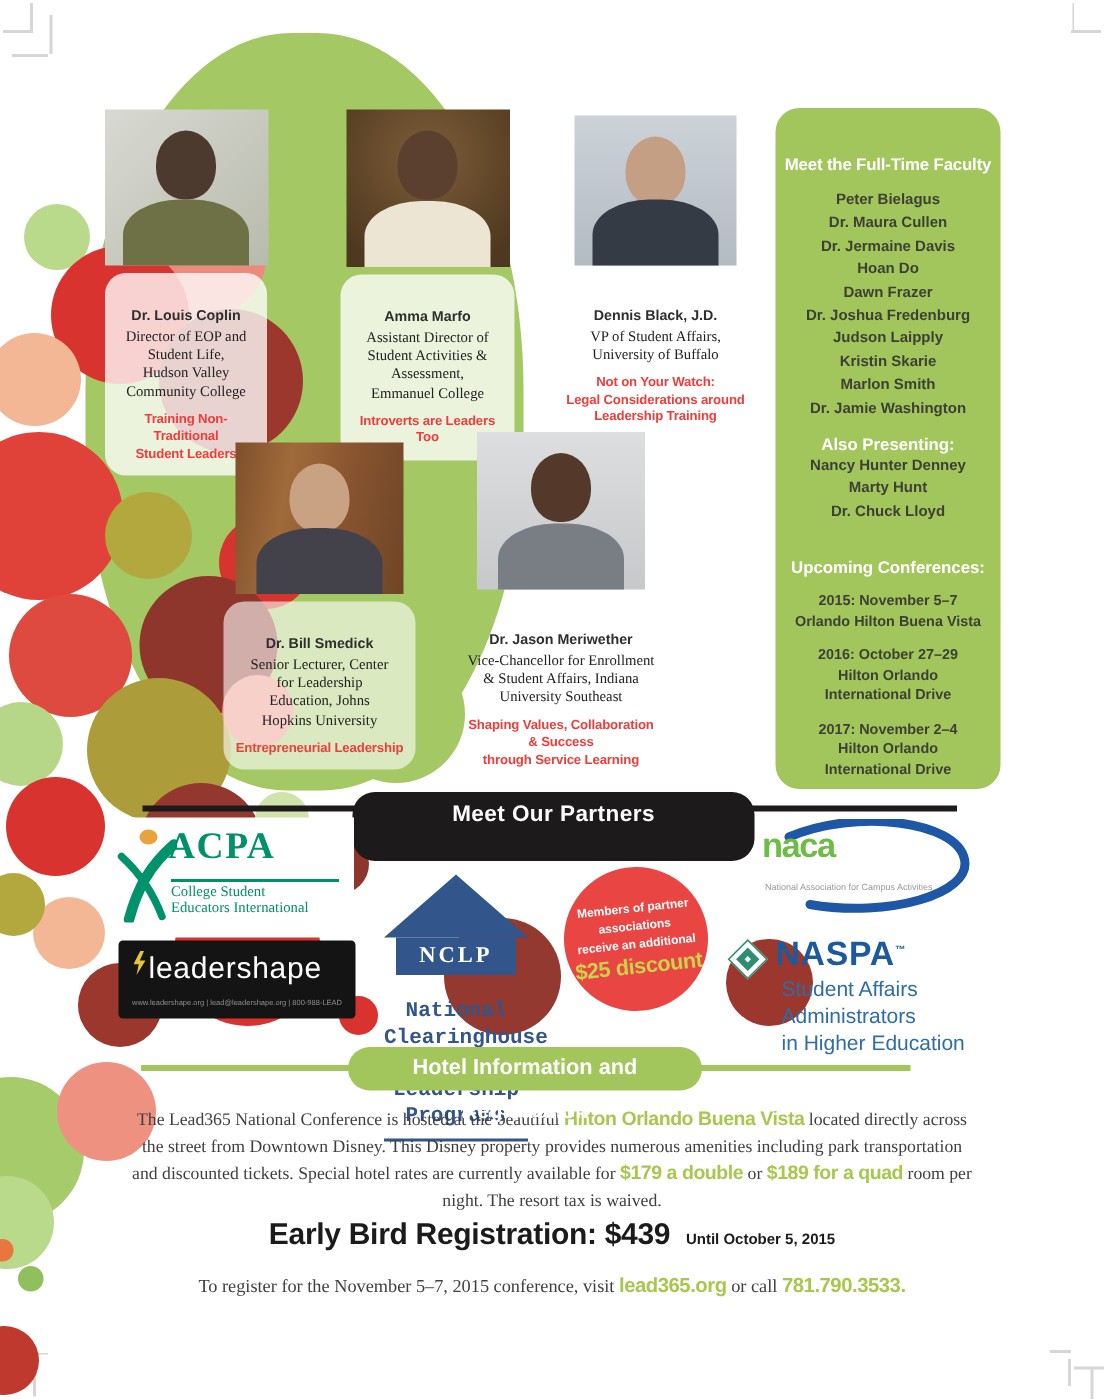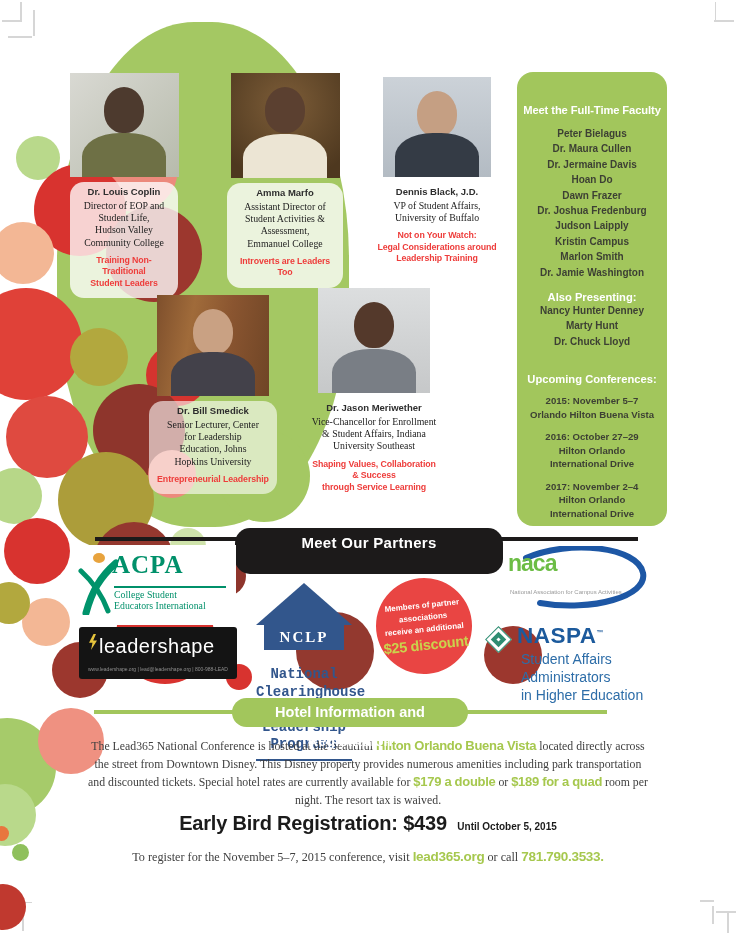--- a/index.html
+++ b/index.html
@@ -19,21 +19,21 @@
   .p1{background:linear-gradient(135deg,#d9d9d3,#b7bbac);}
   .p1 .ph-head{background:#4d3a2e;} .p1 .ph-torso{background:#6e7045;}
   .p2{background:radial-gradient(circle at 50% 30%,#7d5d38,#4e381f 85%);}
   .p2 .ph-head{background:#5b4030;} .p2 .ph-torso{background:#ece5d4;}
   .p3{background:linear-gradient(#ccd2d8,#b3bbc3);}
   .p3 .ph-head{background:#c59f83;} .p3 .ph-torso{background:#343b45;}
   .p4{background:linear-gradient(100deg,#7e4f2c,#a06b3a 30%,#8a5530 60%,#6f4526);}
   .p4 .ph-head{background:#c9a183;} .p4 .ph-torso{background:#43414a;}
   .p5{background:linear-gradient(#dcdedf,#c6c8c9);}
   .p5 .ph-head{background:#54392b;} .p5 .ph-torso{background:#797e85;}
-  .bio-card{margin-top:5px;background:rgba(255,255,255,.78);border-radius:14px;padding:4px 5px 9px;width:100%;box-sizing:border-box;}
+  .bio-card{margin-top:5px;background:rgba(255,255,255,.78);border-radius:14px;padding:23px 5px 9px;width:100%;box-sizing:border-box;}
   .bio-card.faint{background:rgba(255,255,255,.6);}
   .bio-card.clear{background:transparent;border-radius:0;}
   .sp-name{font-size:9.5px;font-weight:bold;color:#2e2e2e;margin-bottom:3px;}
   .sp-title{font-family:"Liberation Serif",serif;font-size:9.8px;line-height:1.25;color:#222;white-space:pre-line;}
   .sp-session{margin-top:6px;font-size:8.8px;font-weight:bold;color:#ee3d3b;line-height:1.3;white-space:pre-line;letter-spacing:-.1px;}
   
   .sidebar{position:absolute;left:517px;top:72px;width:150px;height:454px;background:#a2c65c;
            border-radius:16px;z-index:2;text-align:center;font-weight:bold;}
   .sb-title{color:#fff;font-size:11.2px;padding-top:32px;letter-spacing:-.1px;}
   .sb-name{font-size:10px;color:#3d4034;line-height:15.4px;}
@@ -224,21 +224,21 @@
   <aside class="sidebar">
     <div class="sb-title">Meet the Full-Time Faculty</div>
     <div class="sb-list">
       <div class="sb-name">Peter Bielagus</div>
       <div class="sb-name">Dr. Maura Cullen</div>
       <div class="sb-name">Dr. Jermaine Davis</div>
       <div class="sb-name">Hoan Do</div>
       <div class="sb-name">Dawn Frazer</div>
       <div class="sb-name">Dr. Joshua Fredenburg</div>
       <div class="sb-name">Judson Laipply</div>
-      <div class="sb-name">Kristin Campus</div>
+      <div class="sb-name">Kristin Skarie</div>
       <div class="sb-name">Marlon Smith</div>
       <div class="sb-name">Dr. Jamie Washington</div>
     </div>
     <div class="sb-h2">Also Presenting:</div>
     <div>
       <div class="sb-name">Nancy Hunter Denney</div>
       <div class="sb-name">Marty Hunt</div>
       <div class="sb-name">Dr. Chuck Lloyd</div>
     </div>
     <div class="sb-h2" style="margin-top:24px;">Upcoming Conferences:</div>

